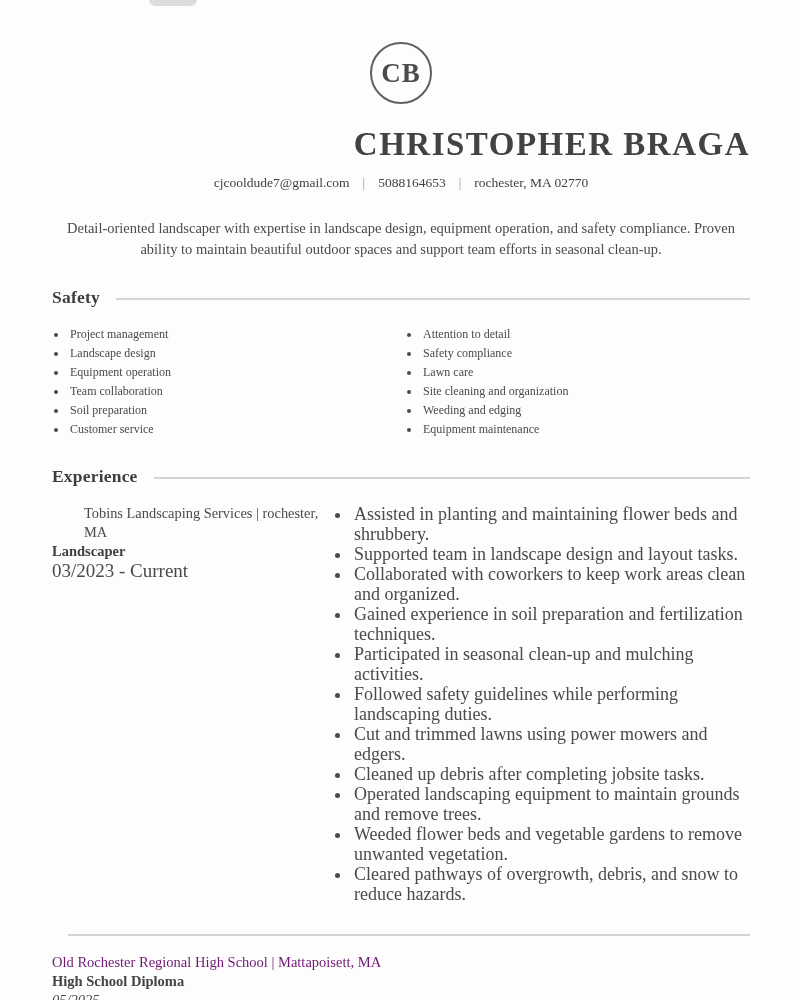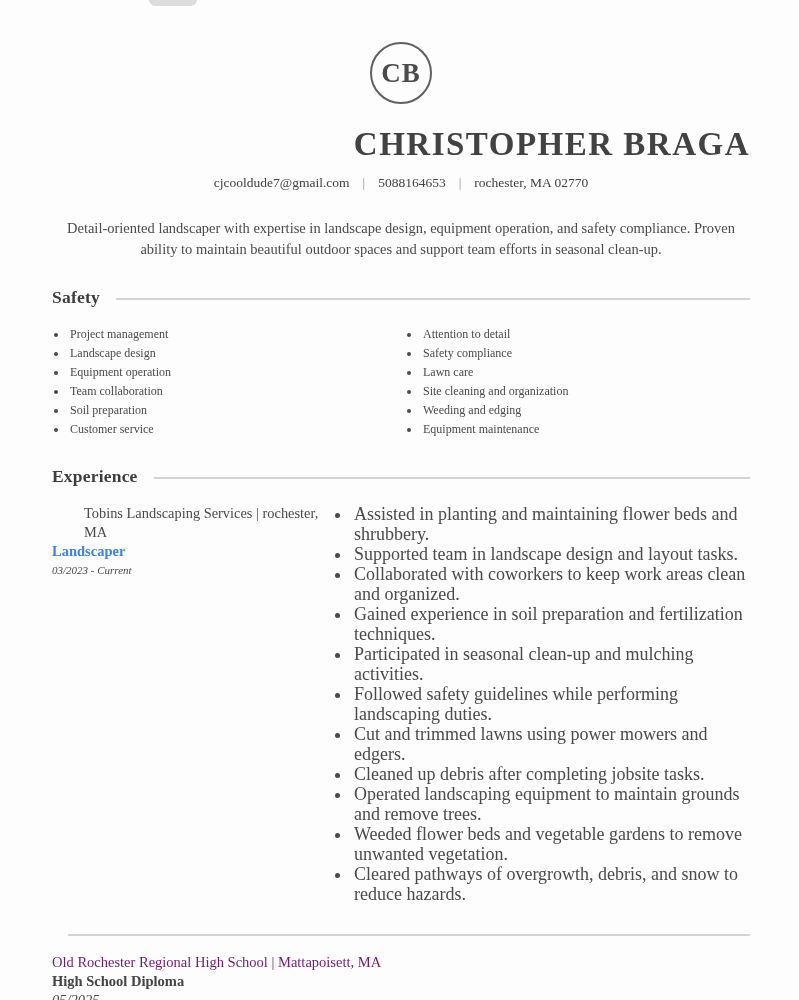--- a/index.html
+++ b/index.html
@@ -104,22 +104,22 @@
     color: #4a4a4a;
     padding-left: 2px;
   }
   
   .exp-grid {
     display: grid;
     grid-template-columns: 286px 1fr;
     margin-top: 17px;
   }
   .job-company { font-size: 14.4px; line-height: 19px; color: #4a4a4a; margin-left: 32px; }
-  .job-role   { font-size: 14.5px; line-height: 19px; font-weight: bold; color: #3b82f6; }
-  .job-dates  { font-size: 11px; line-height: 19px; font-style: italic; color: #4a4a4a; }
+  .job-role   { font-size: 14.5px; line-height: 19px; font-weight: bold; color: #404040; }
+  .job-dates  { font-size: 19px; line-height: 19px; color: #4a4a4a; }
   ul.exp-list { margin: 0; padding-left: 14px; }
   ul.exp-list li {
     font-size: 18px;
     line-height: 20px;
     color: #4a4a4a;
     padding-left: 2px;
   }
   
   .edu-block { margin-top: 17px; }
   .edu-school { font-size: 14.5px; line-height: 19px; color: #701a75; }

